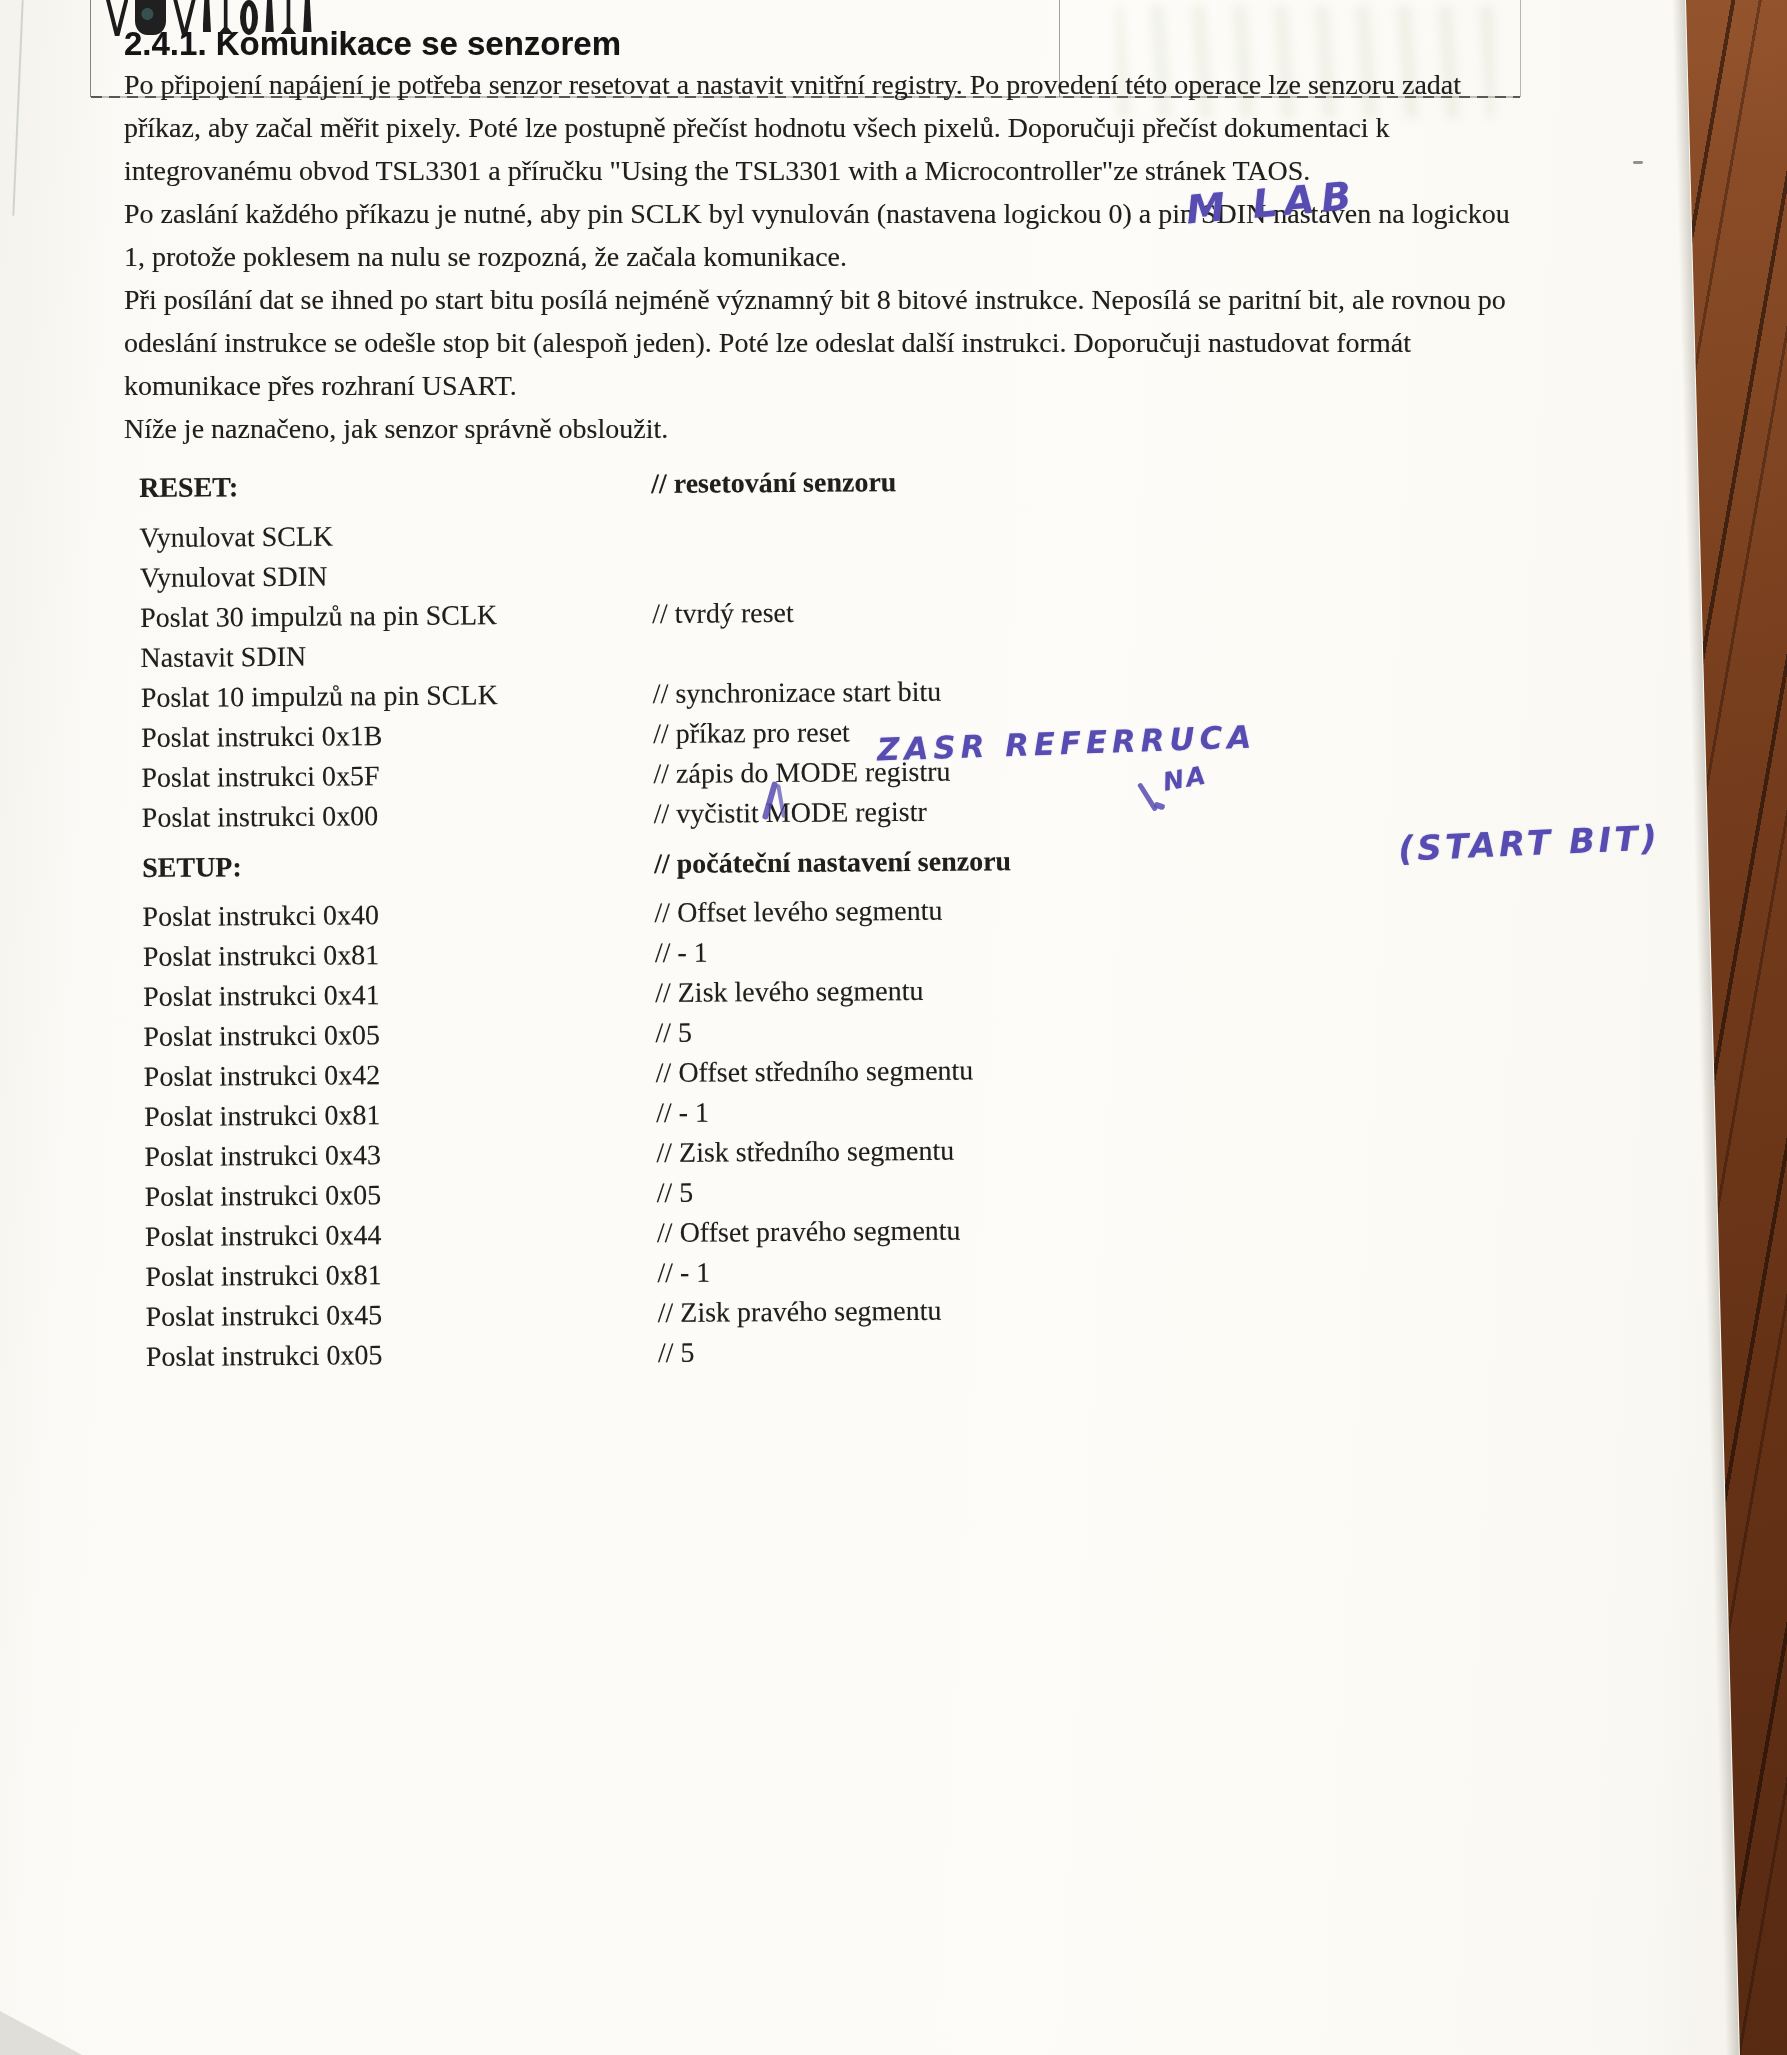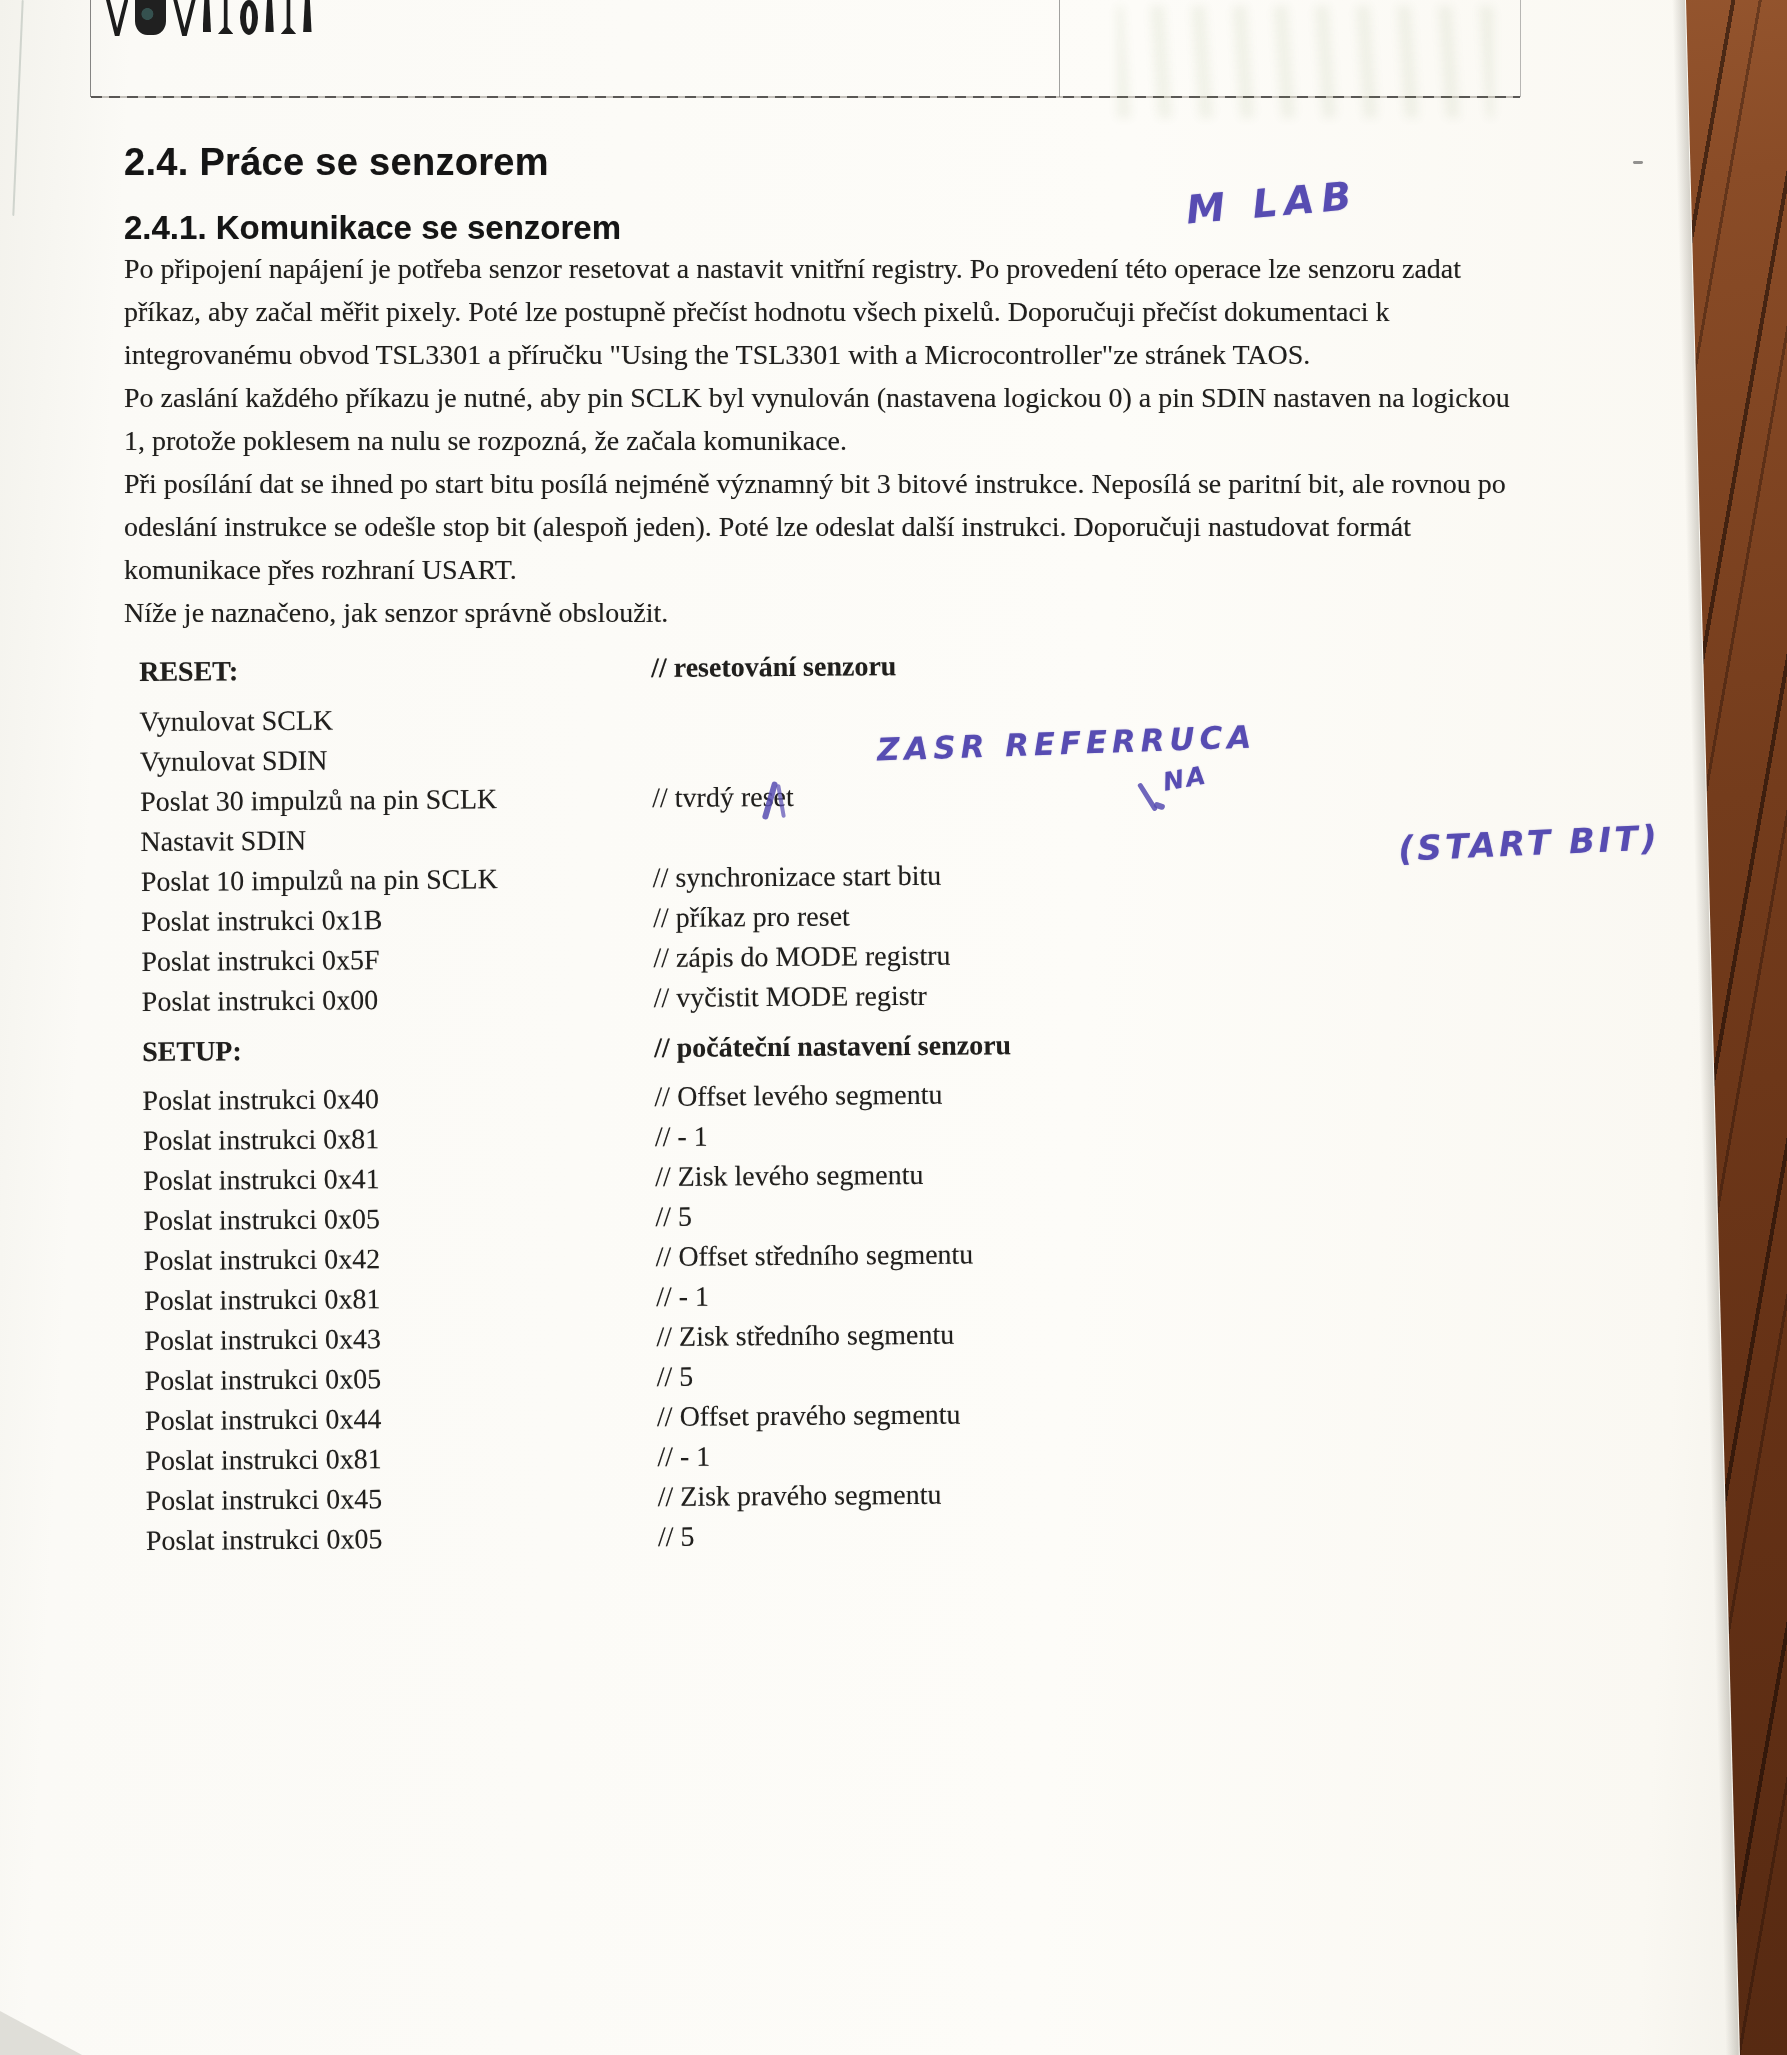--- a/index.html
+++ b/index.html
@@ -120,25 +120,24 @@
     <span class="lg lg-i"></span>
     <span class="lg lg-t"></span>
     <span class="lg lg-i"></span>
   </div>
 
   <div class="ghost"></div>
   <div class="speck"></div>
   <div class="page-curl"></div>
 
   <div class="content">
-    <h1>2.4. Práce se senzorem</h1>
     <h2 class="mt-h2">2.4.1. Komunikace se senzorem</h2>
     <p class="mt-p4">Po připojení napájení je potřeba senzor resetovat a nastavit vnitřní registry. Po provedení této operace lze senzoru zadat příkaz, aby začal měřit pixely. Poté lze postupně přečíst hodnotu všech pixelů. Doporučuji přečíst dokumentaci k integrovanému obvod TSL3301 a příručku "Using the TSL3301 with a Microcontroller"ze stránek TAOS.</p>
     <p class="mt-p5">Po zaslání každého příkazu je nutné, aby pin SCLK byl vynulován (nastavena logickou 0) a pin SDIN nastaven na logickou 1, protože poklesem na nulu se rozpozná, že začala komunikace.</p>
-    <p class="mt-p6">Při posílání dat se ihned po start bitu posílá nejméně významný bit 3 bitové instrukce. Neposílá se paritní bit, ale rovnou po odeslání instrukce se odešle stop bit (alespoň jeden). Poté lze odeslat další instrukci. Doporučuji nastudovat formát komunikace přes rozhraní USART.</p>
+    <p class="mt-p6">Při posílání dat se ihned po start bitu posílá nejméně významný bit 8 bitové instrukce. Neposílá se paritní bit, ale rovnou po odeslání instrukce se odešle stop bit (alespoň jeden). Poté lze odeslat další instrukci. Doporučuji nastudovat formát komunikace přes rozhraní USART.</p>
     <p class="mt-p7">Níže je naznačeno, jak senzor správně obsloužit.</p>
 
     <div class="listing">
       <div class="lrow bold">
         <span class="cmd">RESET:</span>
         <span class="cmt">// resetování senzoru</span>
       </div>
       <div class="gap"></div>
       <div class="lrow">
         <span class="cmd">Vynulovat SCLK</span>

